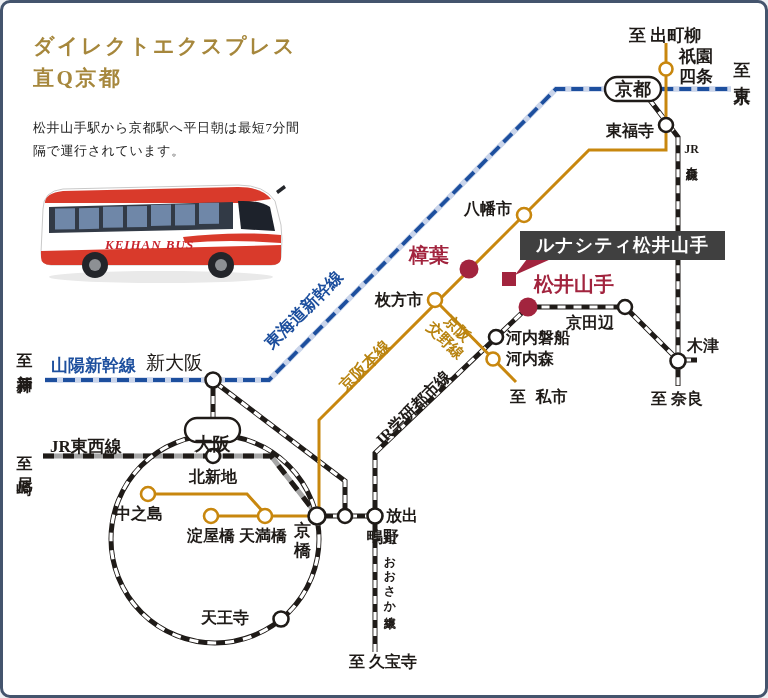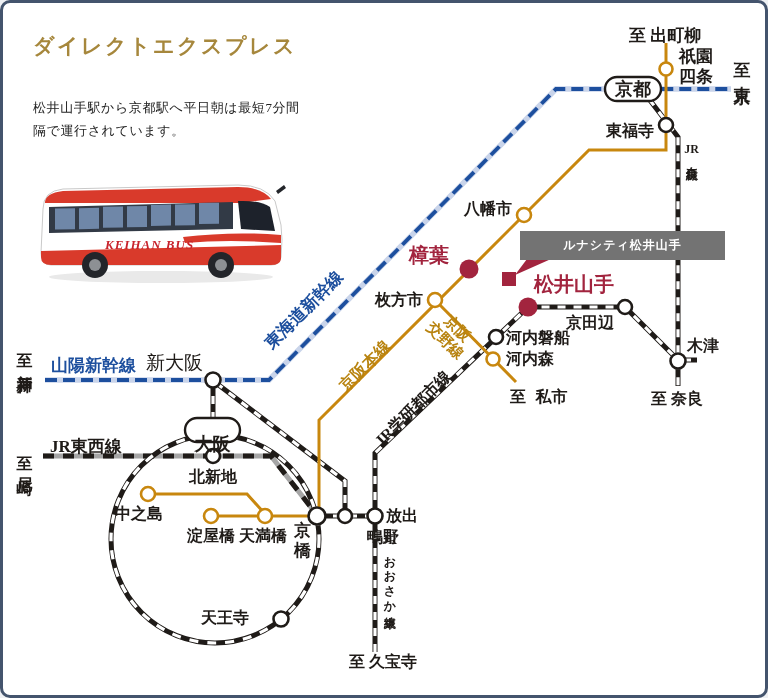--- a/index.html
+++ b/index.html
@@ -9,23 +9,23 @@
   .lbl{position:absolute;color:#1f1b18;font-size:16px;font-weight:600;white-space:nowrap;line-height:1.15;}
   .v{writing-mode:vertical-rl;text-orientation:upright;letter-spacing:2px;}
   .red{color:#a2243e;font-weight:bold;}
   .gold{color:#b8830f;}
   .blue{color:#1d4f9e;}
   .rot{transform:translate(-50%,-50%) rotate(-45deg);transform-origin:center;}
   .rot45{transform:translate(-50%,-50%) rotate(45deg);transform-origin:center;}
   .pill-lbl{text-align:center;font-weight:bold;}
   #title{position:absolute;left:30px;top:28px;color:#a6873c;font-size:21px;font-weight:bold;
          letter-spacing:2.5px;line-height:1.5;}
-  #desc{position:absolute;left:30px;top:94px;color:#222;font-size:13px;letter-spacing:.6px;line-height:1.75;}
-  #callout{position:absolute;left:517px;top:228px;width:205px;height:29px;background:#737373;
-           color:#fff;font-size:12px;font-weight:600;letter-spacing:1px;text-align:center;line-height:29px;font-family:Liberation Serif, serif;}
+  #desc{position:absolute;left:30px;top:114px;color:#222;font-size:13px;letter-spacing:.6px;line-height:1.75;}
+  #callout{position:absolute;left:517px;top:228px;width:205px;height:29px;background:#404040;
+           color:#fff;font-size:18px;font-weight:600;letter-spacing:1px;text-align:center;line-height:29px;font-family:Liberation Serif, serif;}
   .jrv{position:absolute;display:flex;flex-direction:column;align-items:center;font-weight:600;font-size:12px;color:#1f1b18;}
   .jrv .kanji{writing-mode:vertical-rl;text-orientation:upright;letter-spacing:1px;}
   #kyobashi-lbl{width:19px;white-space:normal;word-break:break-all;}
 </style>
 </head>
 <body>
 
 <div id="stage">
 
   <svg id="rails" viewBox="0 0 768 698">
@@ -133,20 +133,21 @@
         <circle cx="62" cy="92" r="6" fill="#8d9094"></circle>
       <circle cx="188" cy="92" r="13" fill="#23252a"></circle>
         <circle cx="188" cy="92" r="6" fill="#8d9094"></circle>
       <path d="M243,18 l8,-6 l2,3 l-8,6 Z" fill="#23252a"></path>
       <text x="72" y="76" font-size="13" font-style="italic" font-weight="bold" fill="#c8232c" font-family="'Liberation Serif',serif" letter-spacing="1">KEIHAN BUS</text>
     </g>
   </svg>
 
   <div id="title">
     <div>ダイレクトエクスプレス</div>
+    <div>直Q京都</div>
   </div>
   <div id="desc">
     <div>松井山手駅から京都駅へ平日朝は最短7分間</div>
     <div>隔で運行されています。</div>
   </div>
 
   <div class="lbl" style="left:626px;top:15px;font-size:17px;margin-top:8px;">至 出町柳</div>
   <div class="lbl" style="left:676px;top:44px;font-size:17px;">
     <div>祇園</div>
     <div>四条</div>

